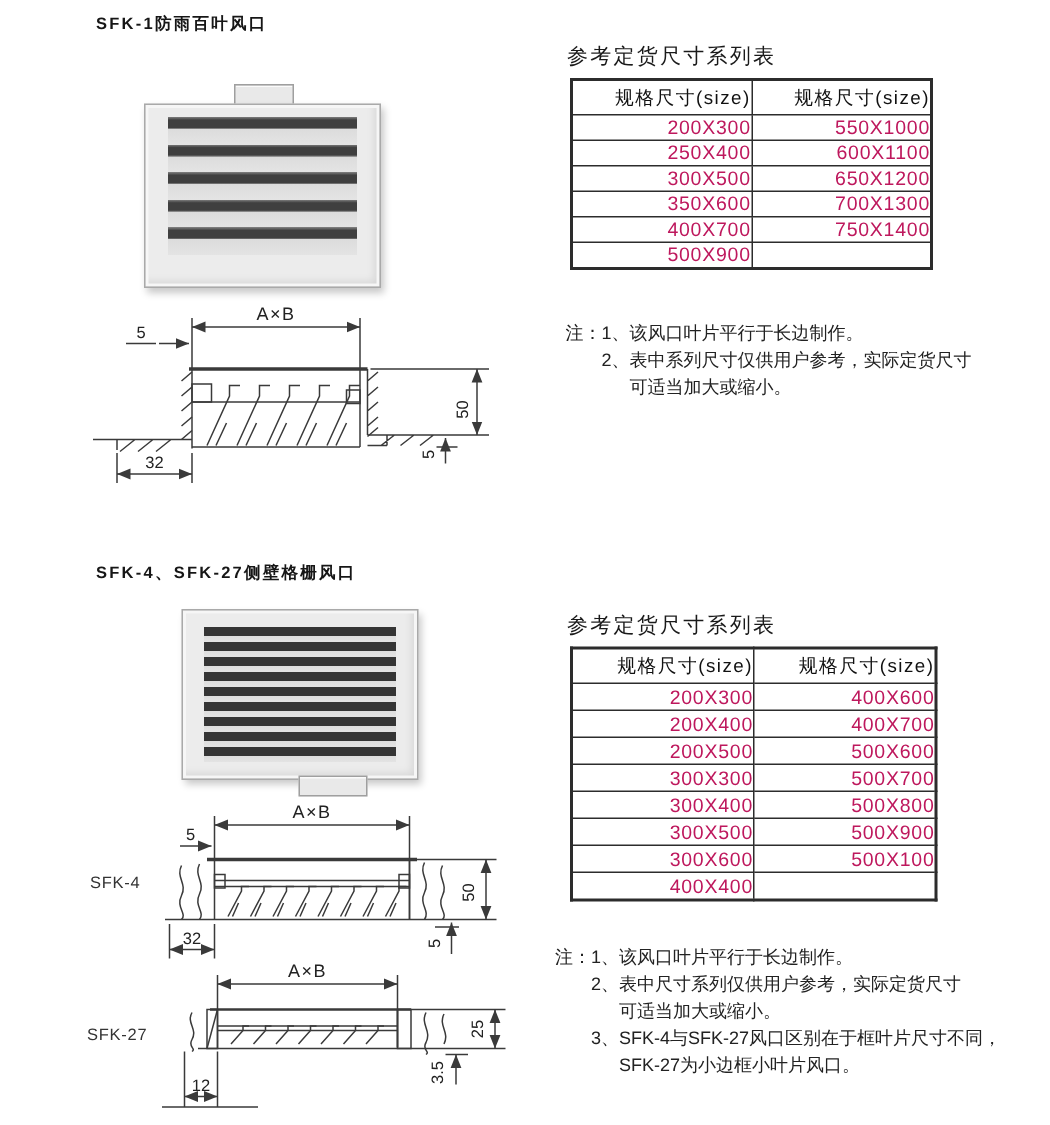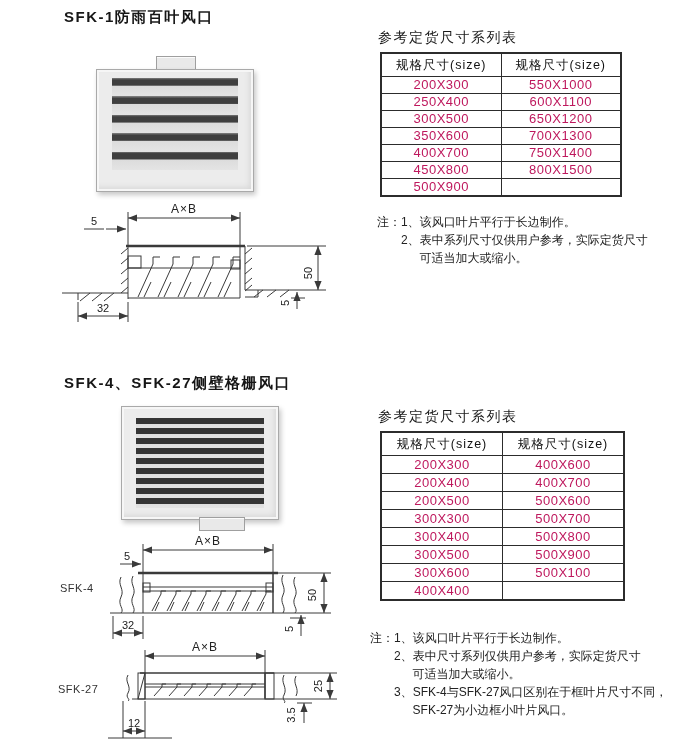--- a/index.html
+++ b/index.html
@@ -1,23 +1,23 @@
 <!DOCTYPE html>
 <html><head>
 <meta charset="utf-8">
 <style>
   html,body{margin:0;padding:0;background:#fff}
   body{width:700px;height:750px;font-family:"Liberation Sans",sans-serif;color:#1d1d1d}
   #page{position:relative;width:700px;height:750px;background:#fff;overflow:hidden}
 
-  .sec-title{position:absolute;margin:0;font-size:15px;font-weight:bold;letter-spacing:1.5px;color:#161616}
+  .sec-title{position:absolute;margin:0;font-size:11px;font-weight:bold;letter-spacing:1.5px;color:#161616}
   .tbl-title{position:absolute;font-size:14px;font-weight:normal;letter-spacing:1.5px;color:#1a1a1a}
 
   table.spec{position:absolute;border-collapse:collapse;table-layout:fixed;border:2px solid #2c2c2c;background:#fff}
-  .spec th,.spec td{border:1px solid #2c2c2c;text-align:center;font-weight:normal;padding:0;overflow:hidden}
+  .spec th,.spec td{border:1px solid #2c2c2c;text-align:right;font-weight:normal;padding:0;overflow:hidden}
   .spec th{font-size:12.5px;height:22px;letter-spacing:1px;color:#111}
   .spec td{font-size:13px;letter-spacing:.5px;color:#be185d}
   .spec1 td{height:16px;line-height:16px}
   .spec2 td{height:17px;line-height:17px}
 
   .notes{position:absolute;display:flex;font-size:12px;line-height:18px;color:#222}
   .nprefix{flex:0 0 auto;white-space:nowrap}
   .nitems{flex:1 1 auto}
   .nitem{white-space:pre-line;text-indent:-1.55em;padding-left:1.55em}
 
@@ -123,24 +123,20 @@
         </tr>
       <tr>
           <td>350X600</td>
           <td>700X1300</td>
         </tr>
       <tr>
           <td>400X700</td>
           <td>750X1400</td>
         </tr>
       <tr>
-          <td>450X800</td>
-          <td>800X1500</td>
-        </tr>
-      <tr>
           <td>500X900</td>
           <td></td>
         </tr>
     </tbody>
   </table>
 
   <div class="notes" style="left:377px;top:213px;width:290px">
     <span class="nprefix">注：</span>
     <div class="nitems">
       <div class="nitem">1、该风口叶片平行于长边制作。</div>

